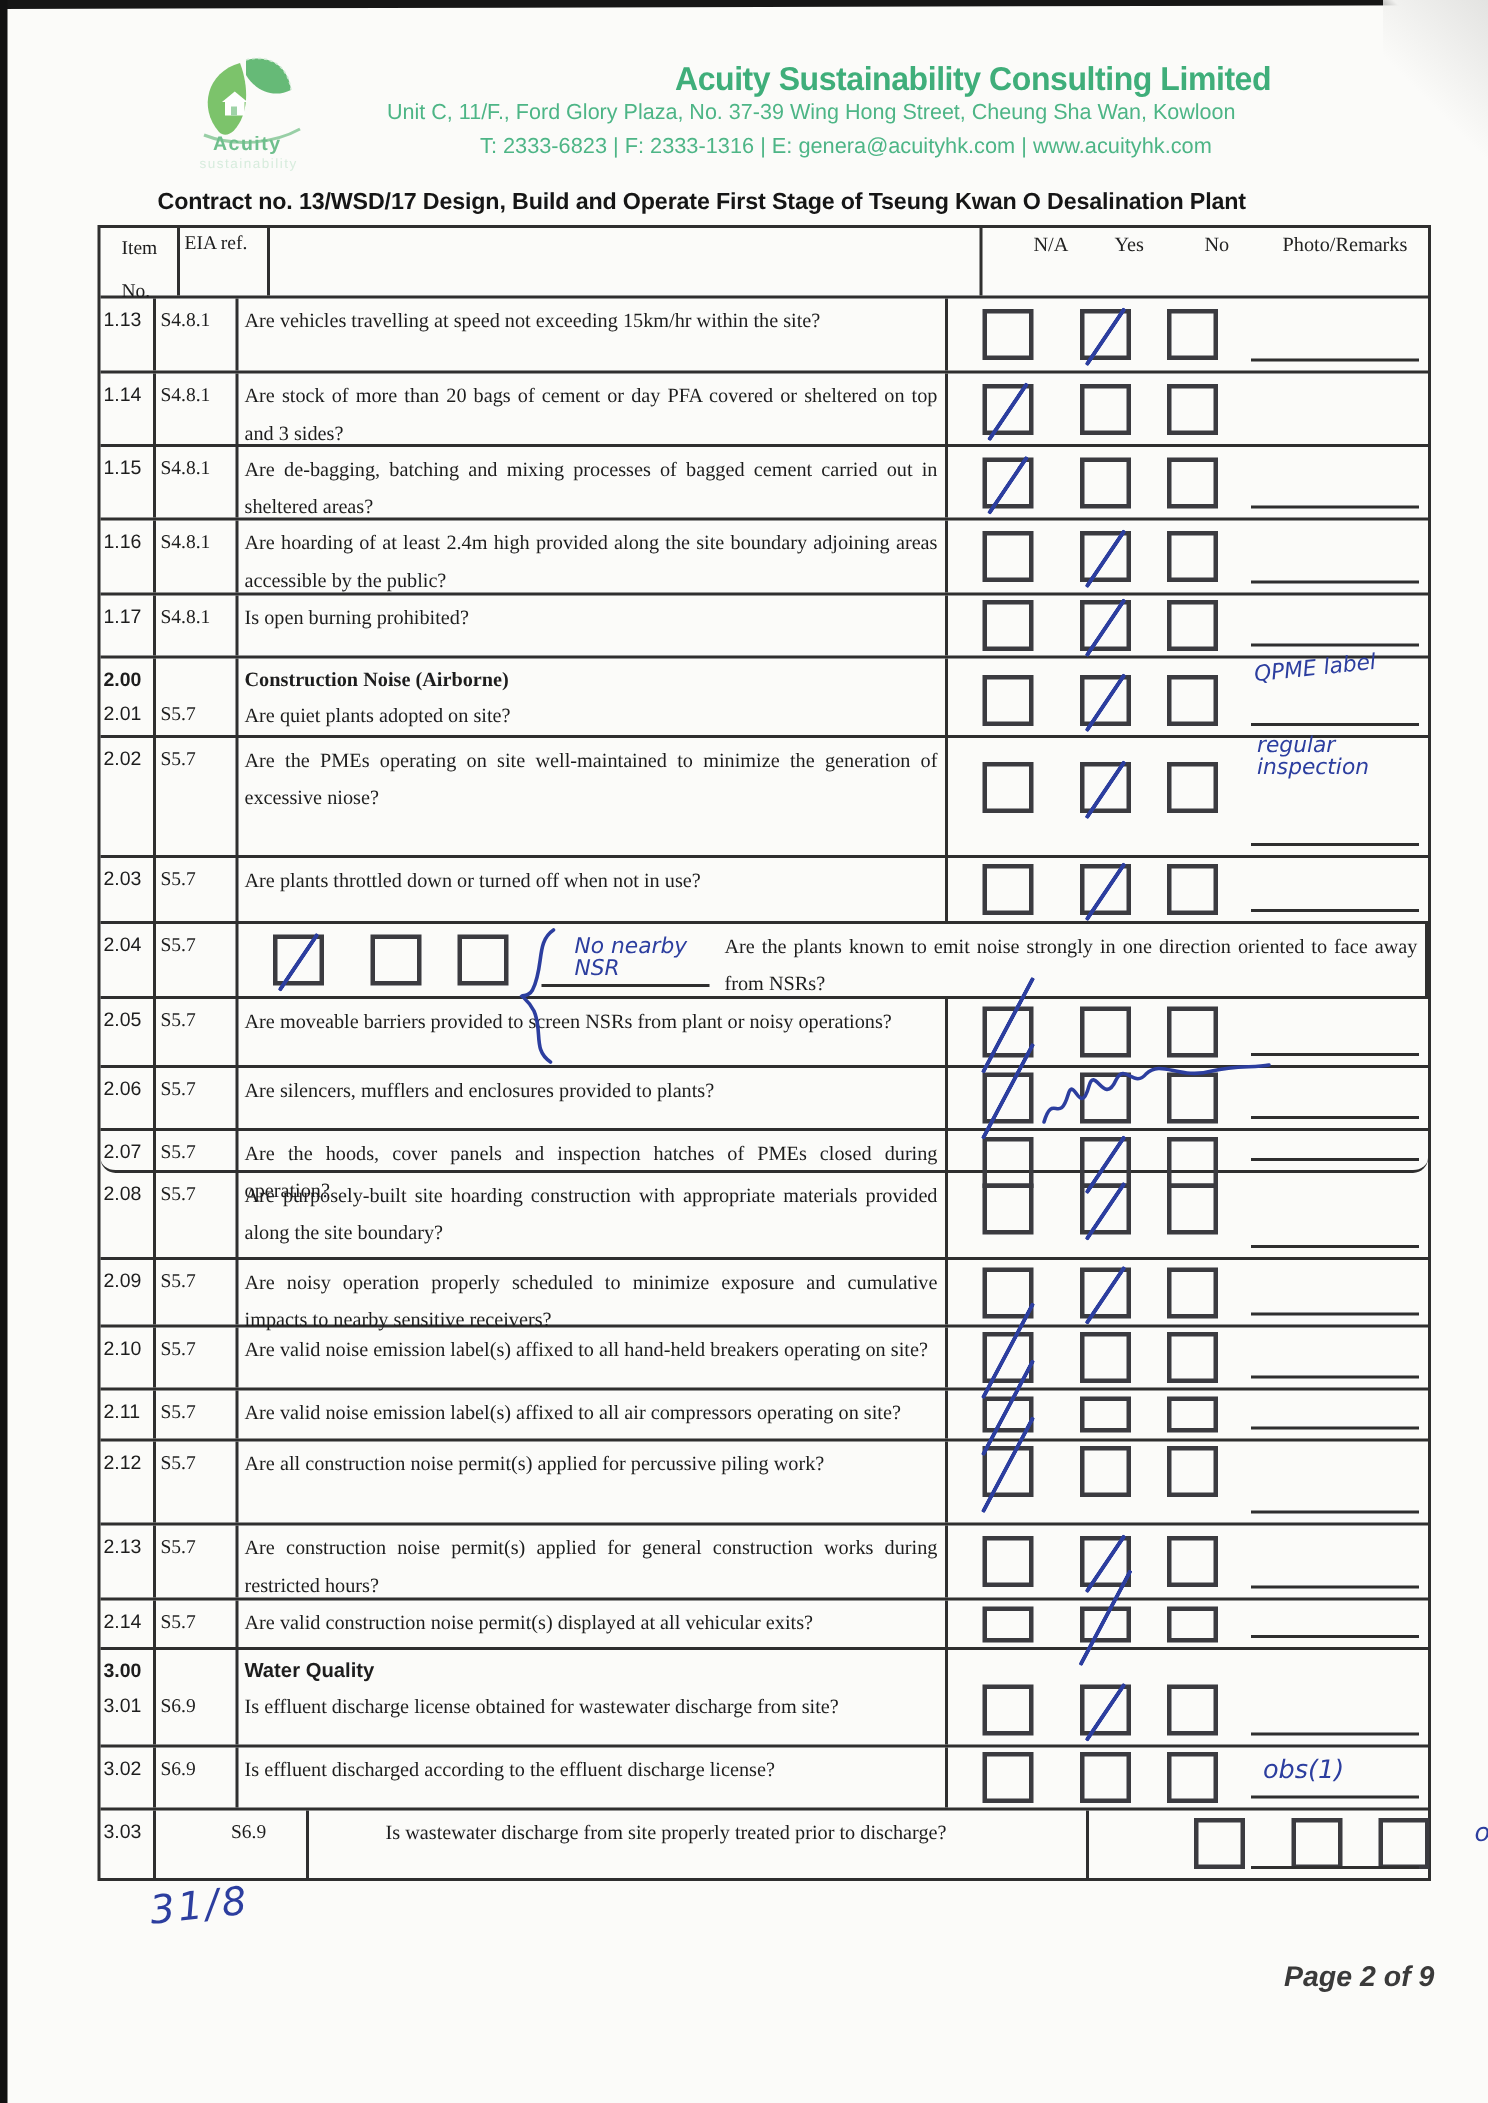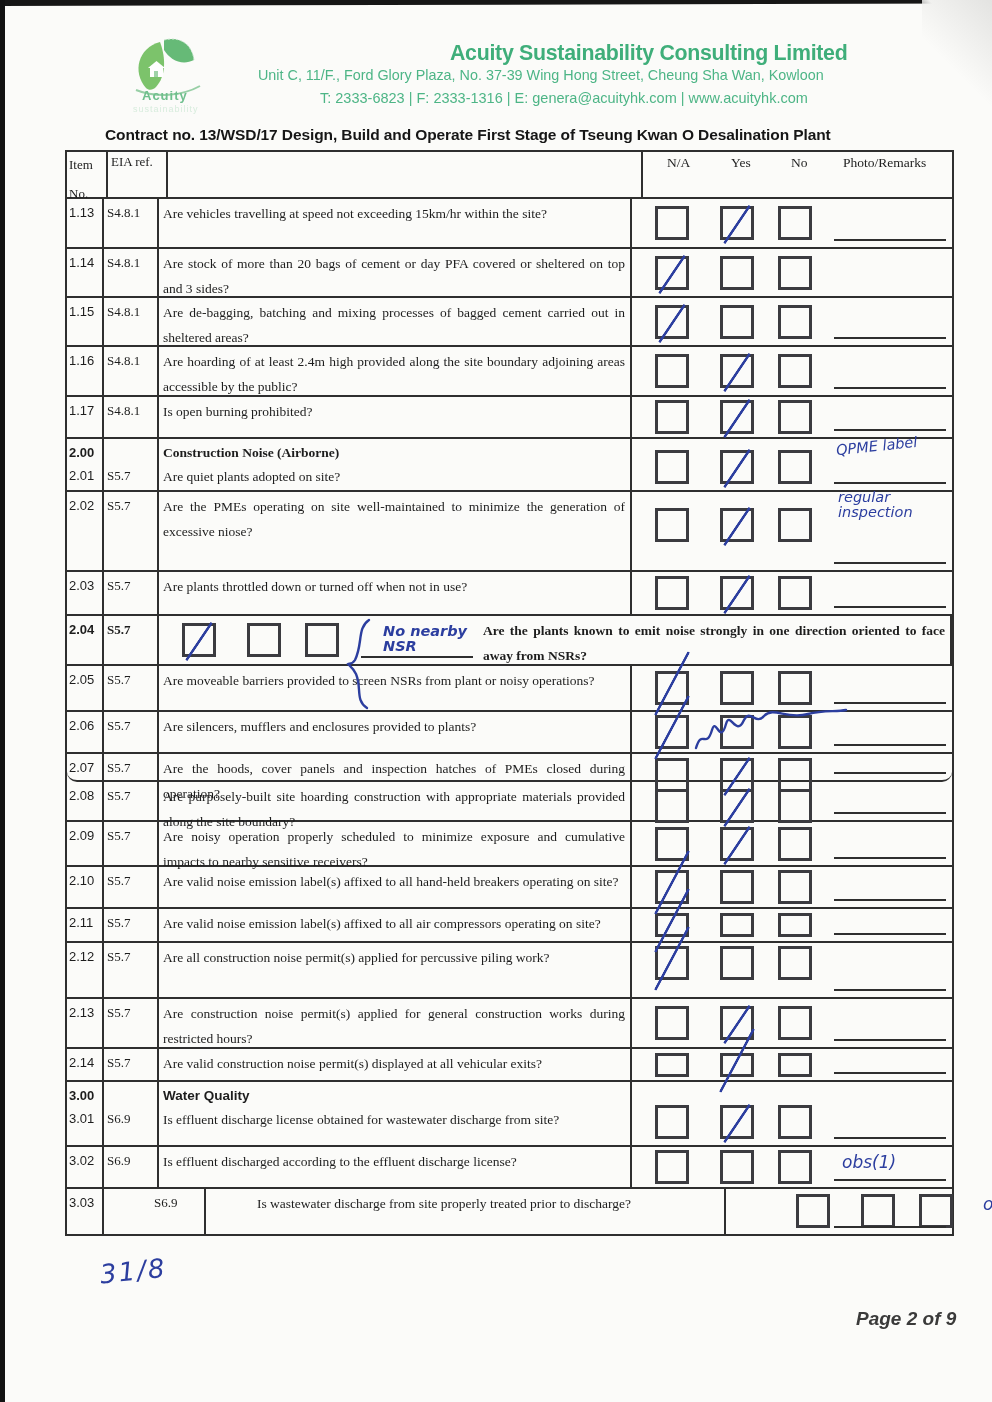--- a/index.html
+++ b/index.html
@@ -27,21 +27,21 @@
   
   .sheet{position:absolute;left:65px;top:150px;width:885px;border:2px solid #2f2f2f;background:transparent;}
   .thead{position:relative;display:flex;height:45px;border-bottom:2px solid #2f2f2f;font-size:13px;}
   .trow{position:relative;display:flex;border-bottom:2px solid #2f2f2f;box-sizing:border-box;overflow:visible;}
   .trow:last-child{border-bottom:none;}
   .cell{box-sizing:border-box;overflow:visible;}
   .c-item{width:37px;border-right:2px solid #2f2f2f;padding:2px 1px 0 2px;}
   .c-ref{width:55px;border-right:2px solid #2f2f2f;padding:2px 0 0 3px;}
   .c-q{width:473px;border-right:2px solid #2f2f2f;padding:2px 5px 16px 4px;}
   .c-checks{flex:1;position:relative;}
-  .h-item{width:37px;border-right:2px solid #2f2f2f;padding:2px 0 0 2px;line-height:21px;}
+  .h-item{width:37px;border-right:2px solid #2f2f2f;padding:2px 0 0 2px;line-height:21px;margin-left:12px;}
   .h-ref{width:55px;border-right:2px solid #2f2f2f;padding:2px 0 0 3px;}
   .h-q{width:473px;border-right:2px solid #2f2f2f;}
   .h-checks{flex:1;position:relative;}
   .h-lab{position:absolute;top:3px;font-size:13.5px;color:#222;}
   .item-no{font-family:"Liberation Sans",sans-serif;font-size:13px;line-height:23px;}
   .sec-item{font-family:"Liberation Sans",sans-serif;font-size:13px;font-weight:bold;line-height:23px;}
   .ref{font-size:13px;line-height:23px;}
   .qtext{font-size:13.5px;line-height:25px;text-align:justify;}
   .sec-title{font-size:13.5px;font-weight:bold;line-height:23px;}
   .sec-title.sans{font-family:"Liberation Sans",sans-serif;}
@@ -83,21 +83,21 @@
 
   <div class="sheet">
     <div class="thead">
       <div class="h-item">
         <div>Item</div>
         <div style="margin-top:8px">No.</div>
       </div>
       <div class="h-ref">EIA ref.</div>
       <div class="h-q"></div>
       <div class="h-checks">
-        <span class="h-lab" style="left:24px">N/A</span>
+        <span class="h-lab" style="left:34px">N/A</span>
         <span class="h-lab" style="left:88px">Yes</span>
         <span class="h-lab" style="left:148px">No</span>
         <span class="h-lab" style="left:200px">Photo/Remarks</span>
       </div>
     </div>
     <div id="table-rows">
         <div class="trow" style="height: 50px;">
           <div class="cell c-item">
             <div class="item-no">1.13</div>
           </div>
@@ -238,21 +238,21 @@
             <div class="qtext">Are plants throttled down or turned off when not in use?</div>
           </div>
           <div class="cell c-checks">
             <div class="cbox" style="left: 23px; top: 4px; height: 34px;"></div>
             <div class="cbox" style="left: 88px; top: 4px; height: 34px;"></div>
             <div class="cbox" style="left: 146px; top: 4px; height: 34px;"></div>
             <div class="tick" style="width: 46px; left: 82px; top: 21px;"></div>
             <div class="rline"></div>
           </div>
         </div>
-        <div class="trow" style="height: 50px; font-weight: bold;">
+        <div class="trow" style="height: 50px;">
           <div class="cell c-item">
             <div class="item-no">2.04</div>
           </div>
           <div class="cell c-ref">
             <div class="ref">S5.7</div>
           </div>
           <div class="cell c-checks">
             <div class="cbox" style="left: 23px; top: 7px; height: 34px;"></div>
             <div class="cbox" style="left: 88px; top: 7px; height: 34px;"></div>
             <div class="cbox" style="left: 146px; top: 7px; height: 34px;"></div>
@@ -318,21 +318,21 @@
             <div class="qtext">Are the hoods, cover panels and inspection hatches of PMEs closed during operation?</div>
           </div>
           <div class="cell c-checks">
             <div class="cbox" style="left: 23px; top: 4px; height: 34px;"></div>
             <div class="cbox" style="left: 88px; top: 4px; height: 34px;"></div>
             <div class="cbox" style="left: 146px; top: 4px; height: 34px;"></div>
             <div class="tick" style="width: 46px; left: 82px; top: 21px;"></div>
             <div class="rline"></div>
           </div>
         </div>
-        <div class="trow" style="height: 40px; justify-content: flex-end;">
+        <div class="trow" style="height: 58px; justify-content: flex-end;">
           <div class="cell c-item">
             <div class="item-no">2.08</div>
           </div>
           <div class="cell c-ref">
             <div class="ref">S5.7</div>
           </div>
           <div class="cell c-q">
             <div class="qtext">Are purposely-built site hoarding construction with appropriate materials provided along the site boundary?</div>
           </div>
           <div class="cell c-checks">

